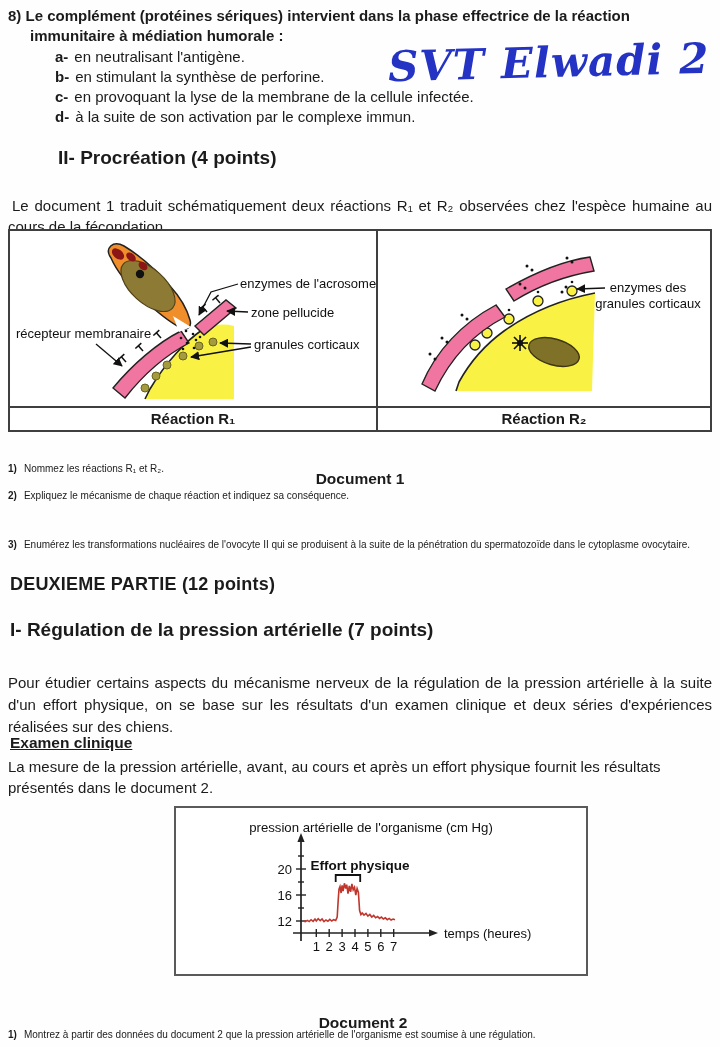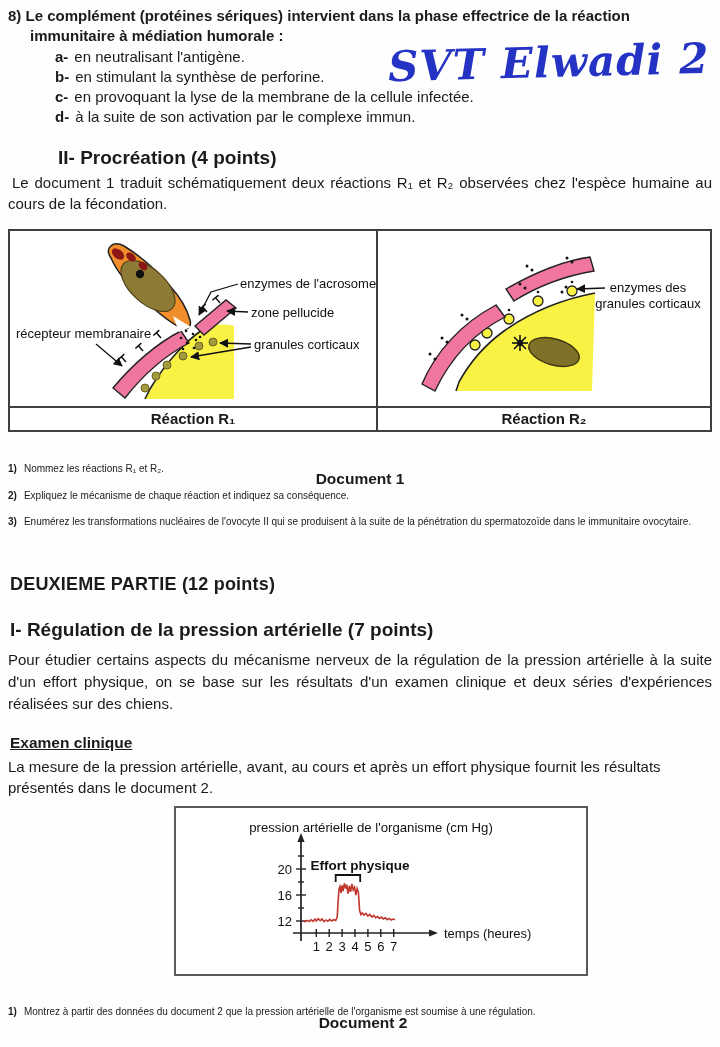--- a/index.html
+++ b/index.html
@@ -1,20 +1,20 @@
 <!DOCTYPE html>
 <html><head>
 <meta charset="utf-8">
 <style>
   html,body{margin:0;padding:0;background:#cfcfcf;}
   .page{position:relative;width:720px;height:1047px;background:#fefefe;overflow:hidden;
         font-family:"Liberation Sans",sans-serif;color:#1b1b1b;}
   .abs{position:absolute;}
   .hang{padding-left:22px;text-indent:-22px;}
-  .jus{text-align:justify;}
+  .jus{text-align:justify;margin-top:23px;}
   .q8{top:6px;left:8px;right:10px;font-size:15px;line-height:20px;font-weight:bold;}
   .q8-opt{font-weight:normal;padding-left:47px;line-height:19px;margin-top:1px;}
   .q8-opt .letter{font-weight:bold;margin-right:6px;}
   .watermark{top:38px;left:388px;font-family:"DejaVu Serif",serif;font-style:italic;font-weight:bold;
              font-size:42px;color:#2433c4;letter-spacing:1px;transform:rotate(-1.5deg);white-space:nowrap;}
   .h-sec{font-size:19px;font-weight:bold;}
   .h-part{font-size:18px;font-weight:bold;letter-spacing:.2px;}
   .body-txt{font-size:15px;line-height:21px;}
   .fig1{top:229px;left:8px;width:700px;height:199px;border:2px solid #3f3f3f;background:#fff;}
   .fig1-row{display:flex;height:175px;border-radius:29px;}
@@ -197,21 +197,21 @@
     </div>
     <div class="fig1-caps">
       <div class="capL cap-cell">Réaction R₁</div>
       <div class="capR cap-cell">Réaction R₂</div>
     </div>
   </div>
   <div class="abs doc-cap" style="top:434px;left:0;right:0;">Document 1</div>
 
   <div class="abs q-item hang" style="top:458px;left:8px;right:8px;"><span class="qn">1)</span><span>Nommez les réactions R₁ et R₂.</span></div>
   <div class="abs q-item hang" style="top:485px;left:8px;right:8px;"><span class="qn">2)</span><span>Expliquez le mécanisme de chaque réaction et indiquez sa conséquence.</span></div>
-  <div class="abs q-item hang jus" style="top:511px;left:8px;right:8px;"><span class="qn">3)</span><span>Enumérez les transformations nucléaires de l'ovocyte II qui se produisent à la suite de la pénétration du spermatozoïde dans le immunitaire ovocytaire.</span></div>
+  <div class="abs q-item hang jus" style="top:511px;left:8px;right:8px;"><span class="qn">3)</span><span>Enumérez les transformations nucléaires de l'ovocyte II qui se produisent à la suite de la pénétration du spermatozoïde dans le cytoplasme ovocytaire.</span></div>
 
   <div class="abs h-part" style="top:574px;left:10px;">DEUXIEME PARTIE (12 points)</div>
   <div class="abs h-sec" style="top:619px;left:10px;">I- Régulation de la pression artérielle (7 points)</div>
   <div class="abs body-txt jus" style="top:649px;left:8px;right:8px;line-height:22px;">Pour étudier certains aspects du mécanisme nerveux de la régulation de la pression artérielle à la suite d'un effort physique, on se base sur les résultats d'un examen clinique et deux séries d'expériences réalisées sur des chiens.</div>
   <div class="abs exam-h" style="top:734px;left:10px;">Examen clinique</div>
   <div class="abs body-txt" style="top:756px;left:8px;right:18px;">La mesure de la pression artérielle, avant, au cours et après un effort physique fournit les résultats présentés dans le document 2.</div>
 
   <div class="abs doc2">
     <svg width="410" height="166" viewBox="0 0 410 166">
       <text class="ctitle" x="195" y="24" text-anchor="middle">pression artérielle de l'organisme (cm Hg)</text>

